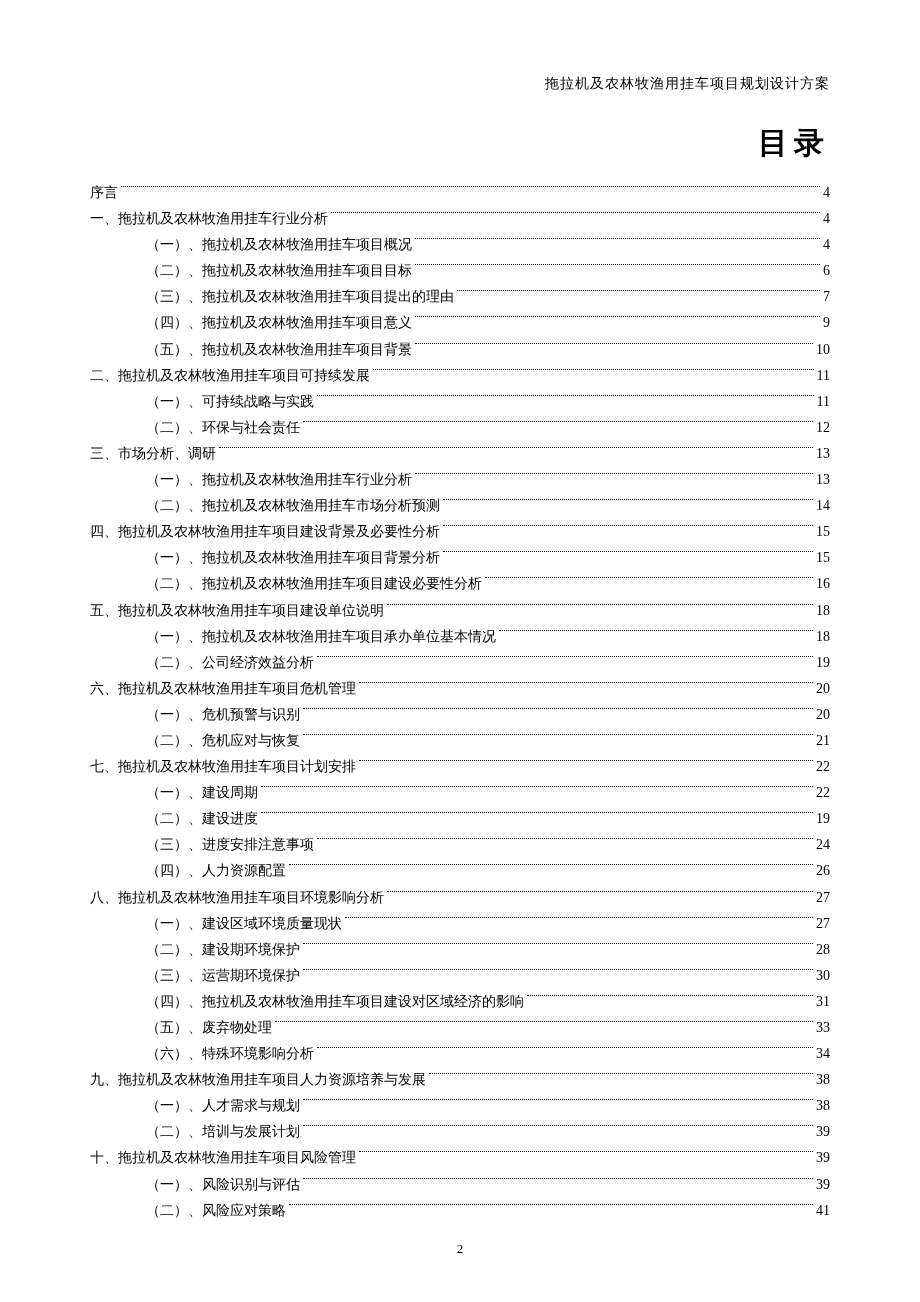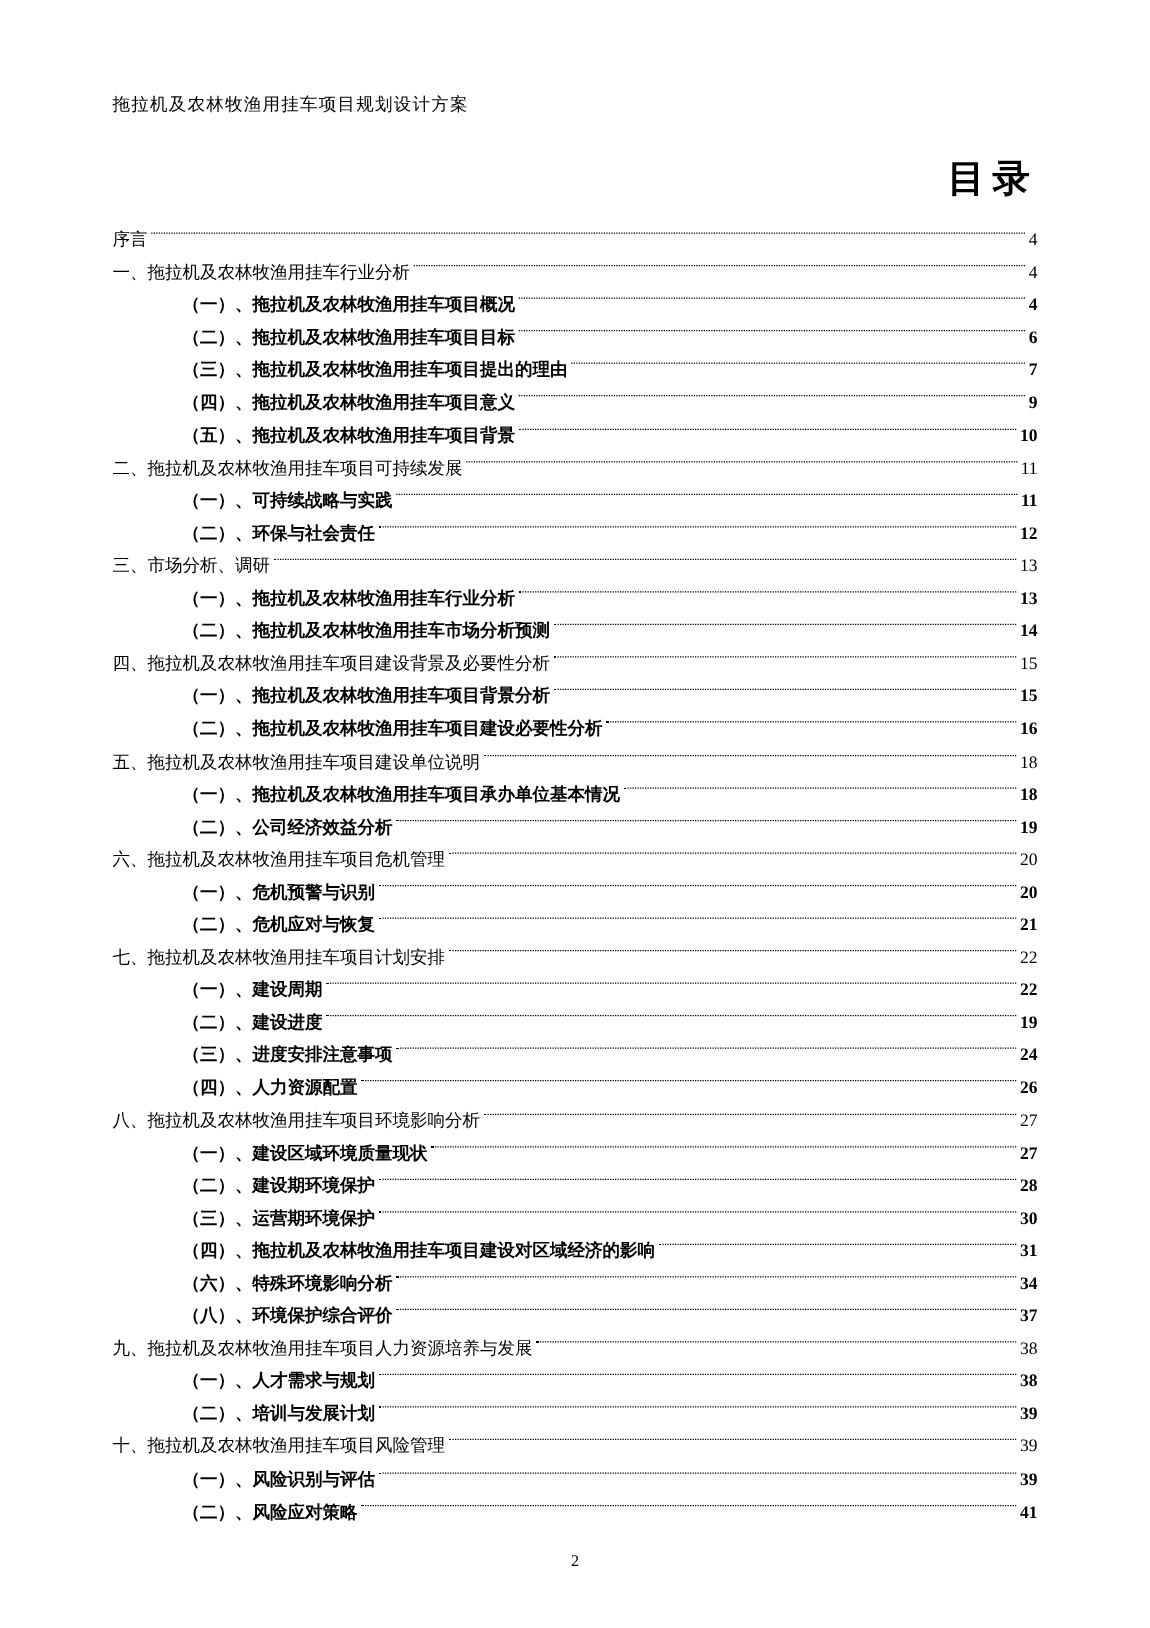--- a/index.html
+++ b/index.html
@@ -6,21 +6,21 @@
   body {
     width: 920px;
     height: 1302px;
     background: #fff;
     font-family: "SimSun", "宋体", serif;
     color: #000;
     padding: 75px 90px 0 90px;
     position: relative;
   }
   .doc-title {
-    text-align: left;
+    text-align: right;
     font-size: 14px;
     margin-bottom: 30px;
     letter-spacing: 1px;
   }
   .main-heading {
     text-align: right;
     font-size: 30px;
     font-weight: bold;
     letter-spacing: 6px;
     margin-bottom: 22px;
@@ -28,21 +28,21 @@
   .toc {
     font-size: 14px;
     line-height: 1;
   }
   .toc-row {
     display: flex;
     align-items: flex-start;
     margin-bottom: 12.1px;
     white-space: nowrap;
   }
-  .toc-row.l2 { padding-left: 56px; font-weight: bold; }
+  .toc-row.l2 { padding-left: 56px; }
   .toc-label { flex: 0 0 auto; }
   .dots {
     flex: 1 1 auto;
     border-bottom: 1.5px dotted #000;
     margin: 0 3px 3px 3px;
     min-width: 10px;
   }
   .toc-page { flex: 0 0 auto; }
   .page-num {
     position: absolute;
@@ -213,29 +213,29 @@
       <span class="toc-label">（三）、运营期环境保护</span>
       <span class="dots"></span>
       <span class="toc-page">30</span>
     </div>
     <div class="toc-row l2">
       <span class="toc-label">（四）、拖拉机及农林牧渔用挂车项目建设对区域经济的影响</span>
       <span class="dots"></span>
       <span class="toc-page">31</span>
     </div>
     <div class="toc-row l2">
+      <span class="toc-label">（五）、废弃物处理</span>
+      <span class="dots"></span>
+      <span class="toc-page">33</span>
+    </div>
+    <div class="toc-row l2">
       <span class="toc-label">（六）、特殊环境影响分析</span>
       <span class="dots"></span>
       <span class="toc-page">34</span>
     </div>
-    <div class="toc-row l2">
-      <span class="toc-label">（八）、环境保护综合评价</span>
-      <span class="dots"></span>
-      <span class="toc-page">37</span>
-    </div>
     <div class="toc-row">
       <span class="toc-label">九、拖拉机及农林牧渔用挂车项目人力资源培养与发展</span>
       <span class="dots"></span>
       <span class="toc-page">38</span>
     </div>
     <div class="toc-row l2">
       <span class="toc-label">（一）、人才需求与规划</span>
       <span class="dots"></span>
       <span class="toc-page">38</span>
     </div>

